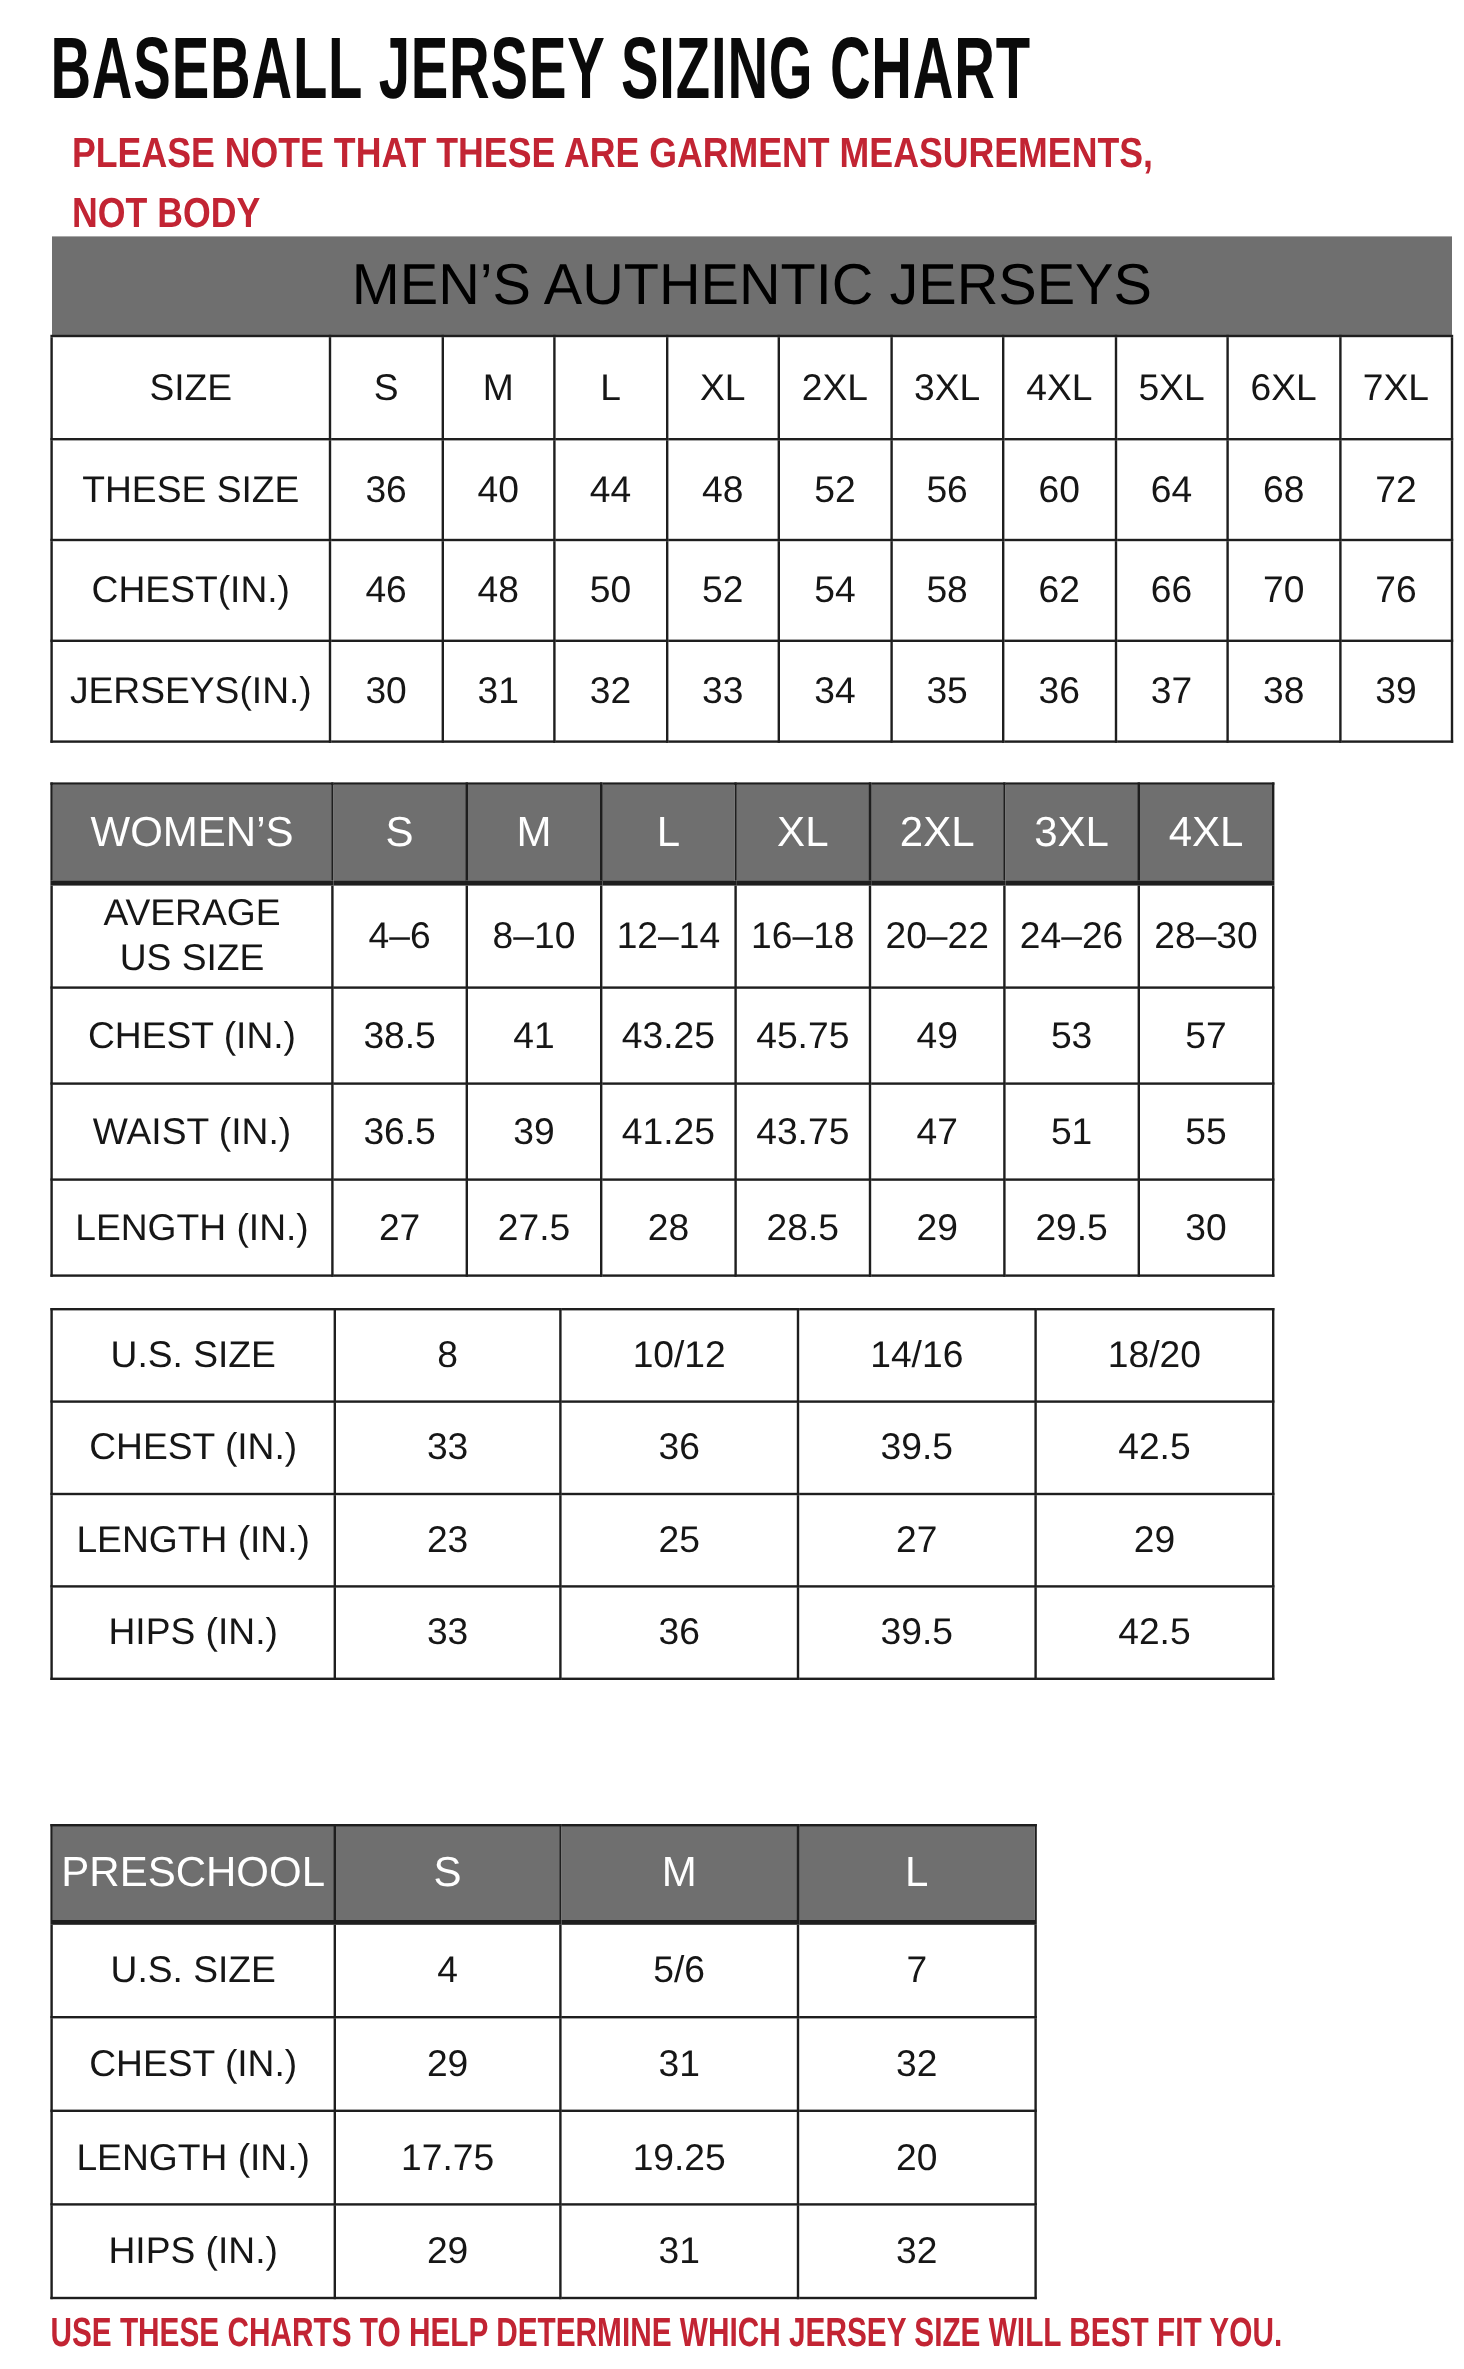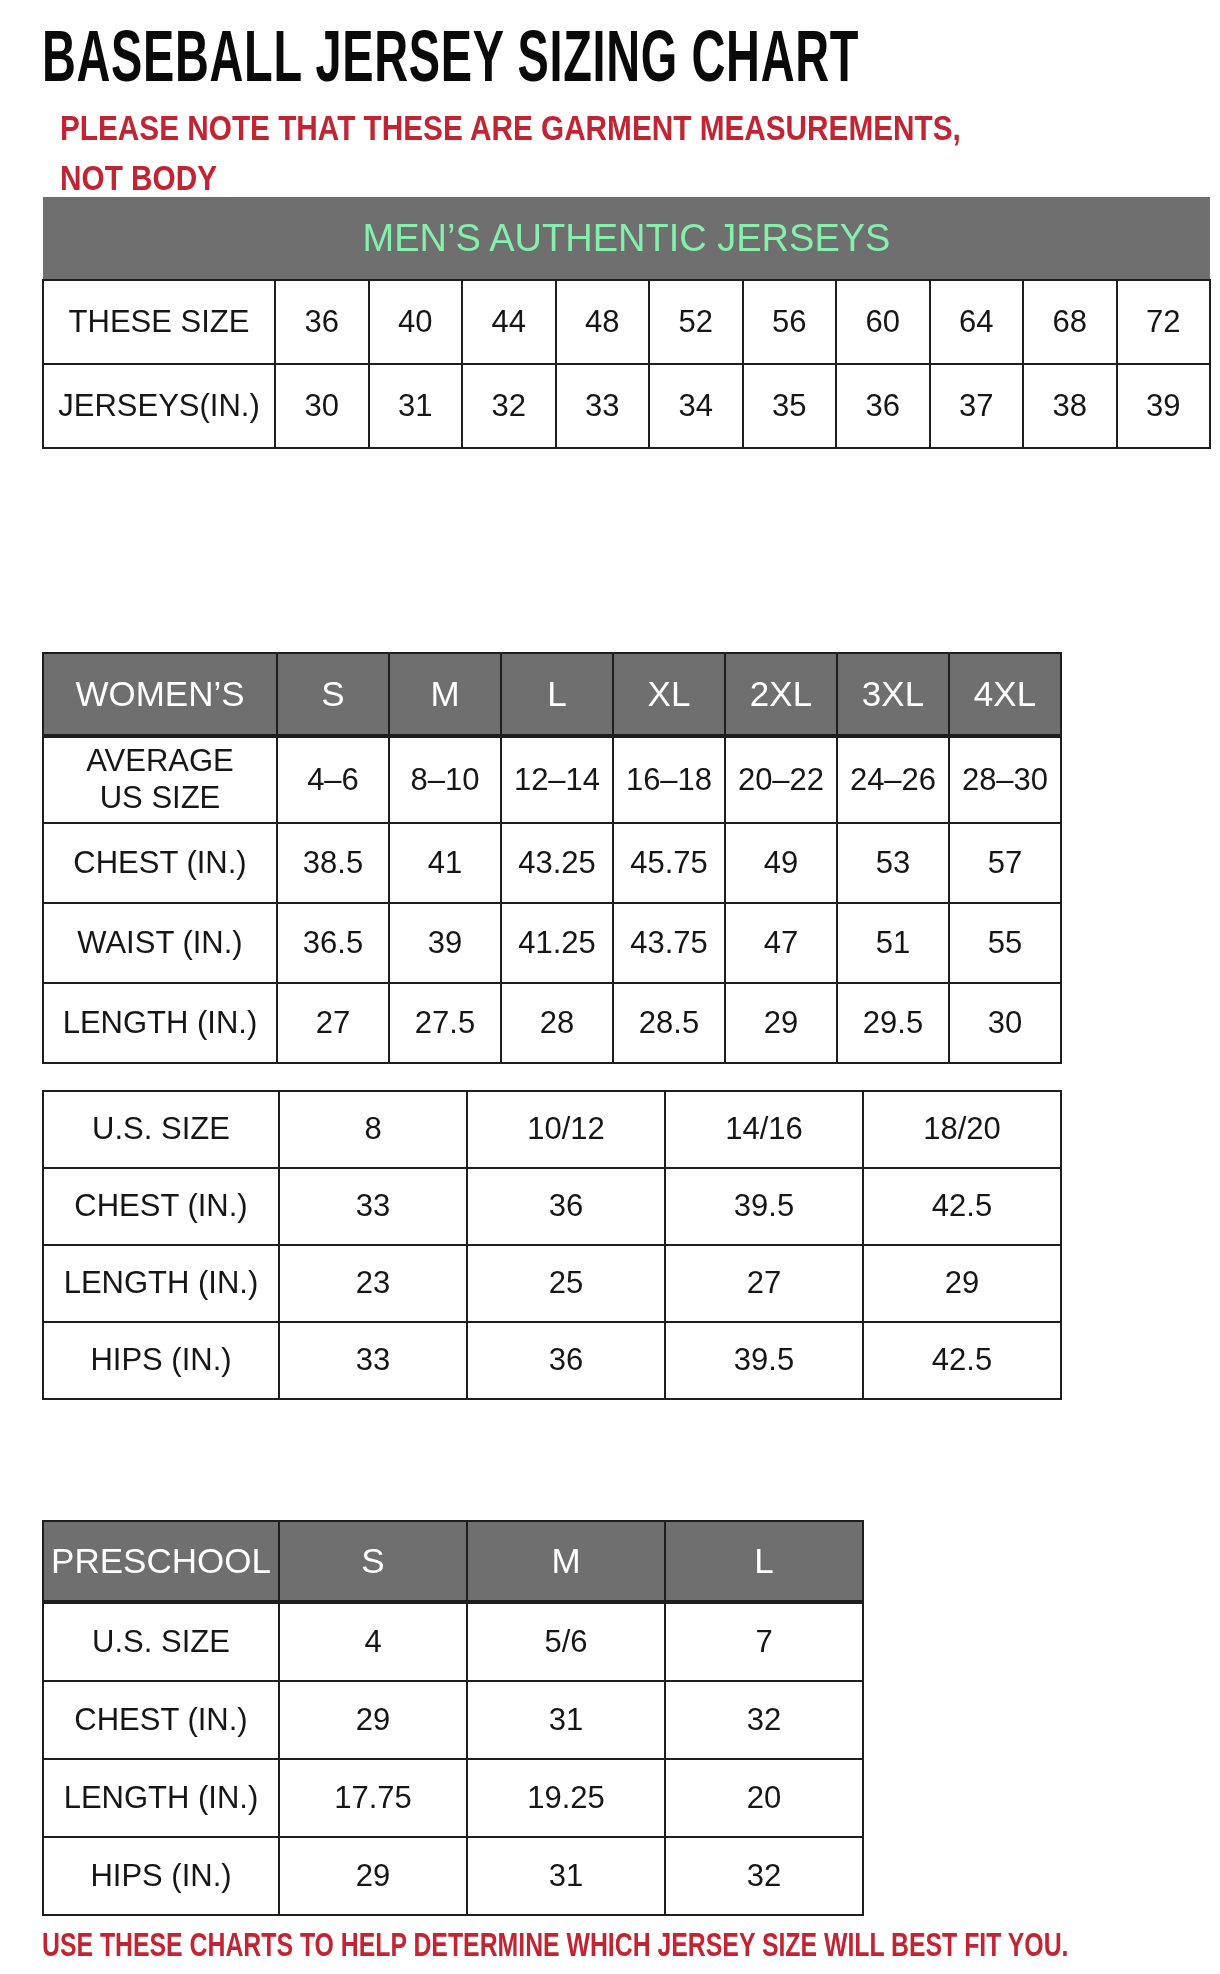--- a/index.html
+++ b/index.html
@@ -40,23 +40,23 @@
     position:absolute;left:42px;border-collapse:collapse;table-layout:fixed;
     background:#fff;
   }
   .sizing-table td{
     border:2px solid var(--ink);
     text-align:center;vertical-align:middle;padding:0;
     font-size:31px;color:#161616;line-height:1.18;white-space:pre-line;
     overflow:hidden;
   }
   td.banner{
-    background:var(--gray);color:#86efac;border:0;
+    background:var(--gray);color:#000000;border:0;
     border-bottom:2px solid var(--ink);
-    font-size:38px;height:84px;
+    font-size:48px;height:84px;
   }
   tr.hdr td{
     background:var(--gray);color:#fff;font-size:35px;
     border-bottom-width:4px;
   }
 
   .t-mens{top:197px;width:1167px}
   .t-womens{top:652px;width:1018px}
   .t-boys{top:1090px;width:1018px}
   .t-preschool{top:1520px;width:820px}
@@ -94,32 +94,58 @@
 
   <table class="sizing-table t-mens">
     <colgroup>
       <col class="c-label">
         <col class="c-data" span="10">
     </colgroup>
     <tbody>
         <tr class="banner-row">
           <td class="banner" colspan="11">MEN’S AUTHENTIC JERSEYS</td>
         </tr>
+        <tr class="r0">
+          <td class="label">SIZE</td>
+          <td>S</td>
+          <td>M</td>
+          <td>L</td>
+          <td>XL</td>
+          <td>2XL</td>
+          <td>3XL</td>
+          <td>4XL</td>
+          <td>5XL</td>
+          <td>6XL</td>
+          <td>7XL</td>
+        </tr>
         <tr class="r1">
           <td class="label">THESE SIZE</td>
           <td>36</td>
           <td>40</td>
           <td>44</td>
           <td>48</td>
           <td>52</td>
           <td>56</td>
           <td>60</td>
           <td>64</td>
           <td>68</td>
           <td>72</td>
+        </tr>
+        <tr class="r2">
+          <td class="label">CHEST(IN.)</td>
+          <td>46</td>
+          <td>48</td>
+          <td>50</td>
+          <td>52</td>
+          <td>54</td>
+          <td>58</td>
+          <td>62</td>
+          <td>66</td>
+          <td>70</td>
+          <td>76</td>
         </tr>
         <tr class="r3">
           <td class="label">JERSEYS(IN.)</td>
           <td>30</td>
           <td>31</td>
           <td>32</td>
           <td>33</td>
           <td>34</td>
           <td>35</td>
           <td>36</td>

